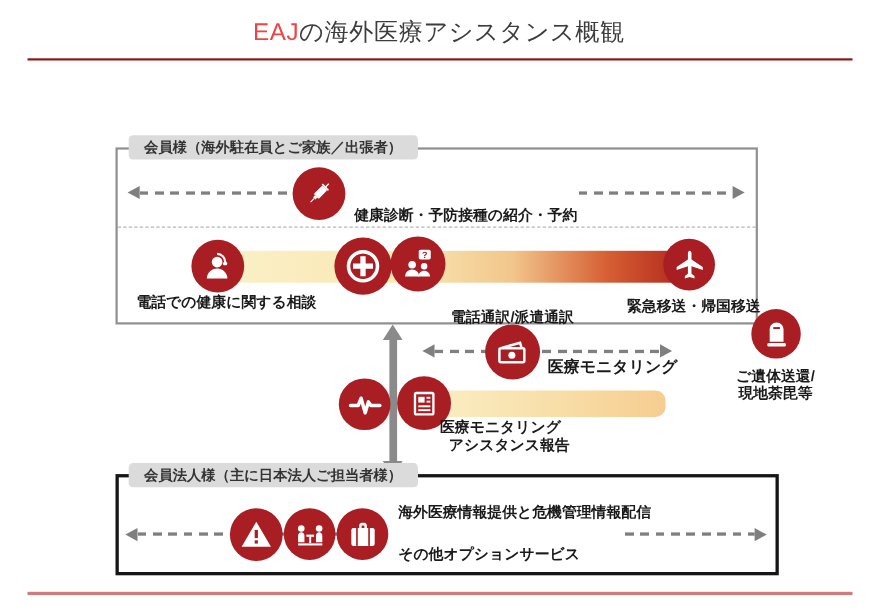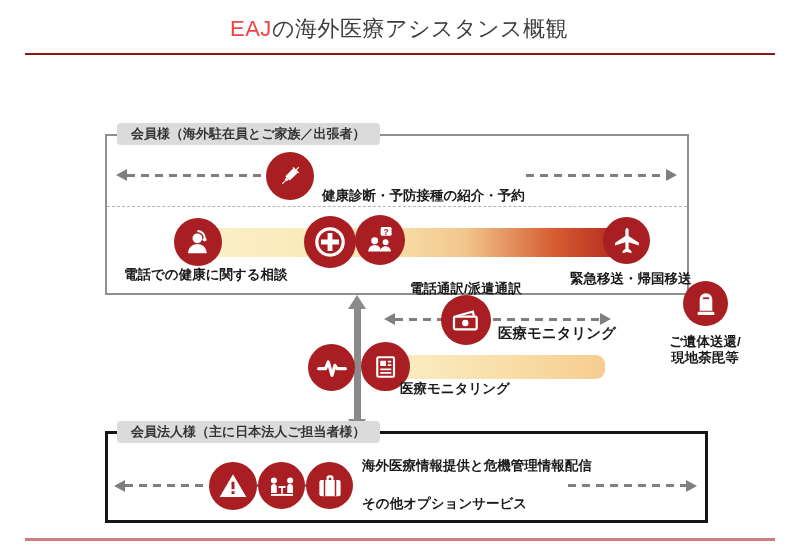--- a/index.html
+++ b/index.html
@@ -149,20 +149,21 @@
         <g fill="#fff">
           <rect x="7.4" y="7" width="4.6" height="4.2"></rect>
           <rect x="13.4" y="7" width="2.8" height="1.4"></rect>
           <rect x="13.4" y="9.8" width="2.8" height="1.4"></rect>
           <rect x="7.4" y="13.2" width="8.8" height="1.4"></rect>
           <rect x="7.4" y="16" width="8.8" height="1.4"></rect>
         </g>
       </svg>
   </div>
   <div class="lbl" style="left:400px;top:380px;">医療モニタリング</div>
+  <div class="lbl" style="left:408px;top:396px;">アシスタンス報告</div>
 
   <div class="frame corporate-frame"></div>
   <div class="tab" style="left:117px;top:421px;">会員法人様（主に日本法人ご担当者様）</div>
 
   <div class="ah l" style="left:114px;top:480px;"></div>
   <div class="dl" style="left:125px;top:484px;width:82px;"></div>
   <div class="dl" style="left:253px;top:484px;width:8px;"></div>
   <div class="dl" style="left:301px;top:484px;width:8px;"></div>
   <div class="dl" style="left:568px;top:484px;width:118px;"></div>
   <div class="ah r" style="left:686px;top:480px;"></div>

